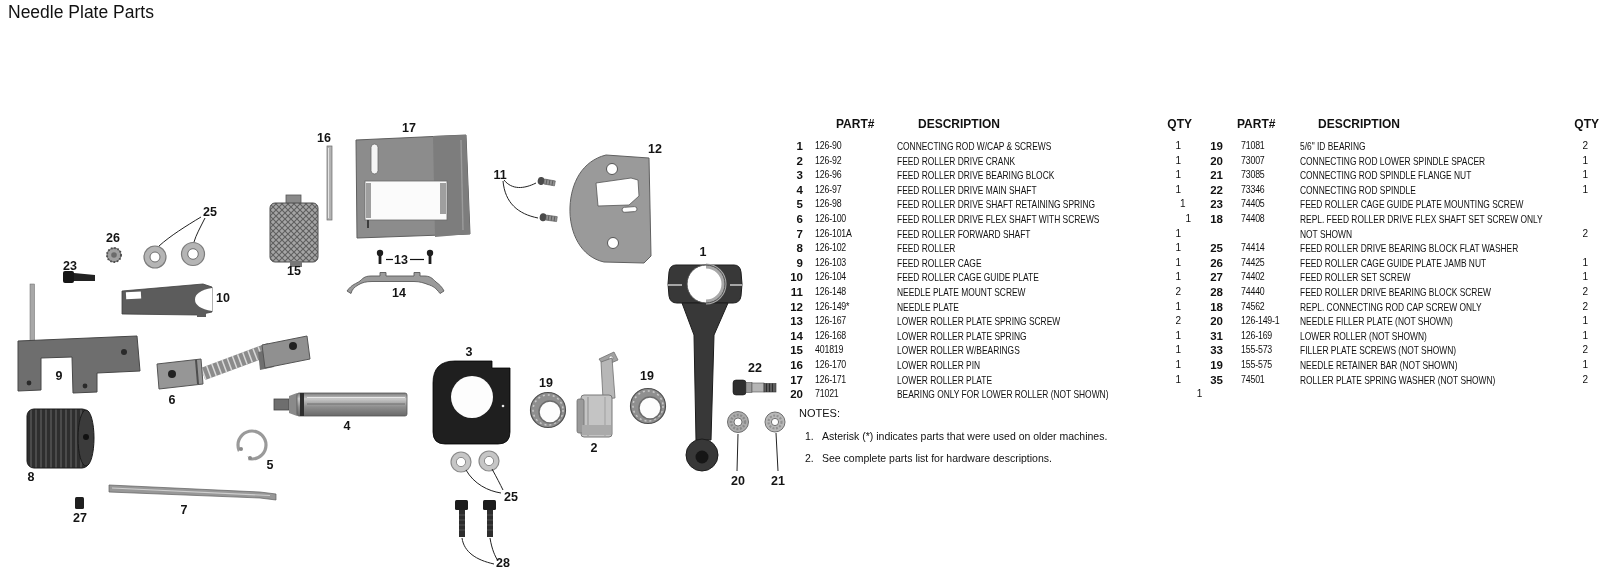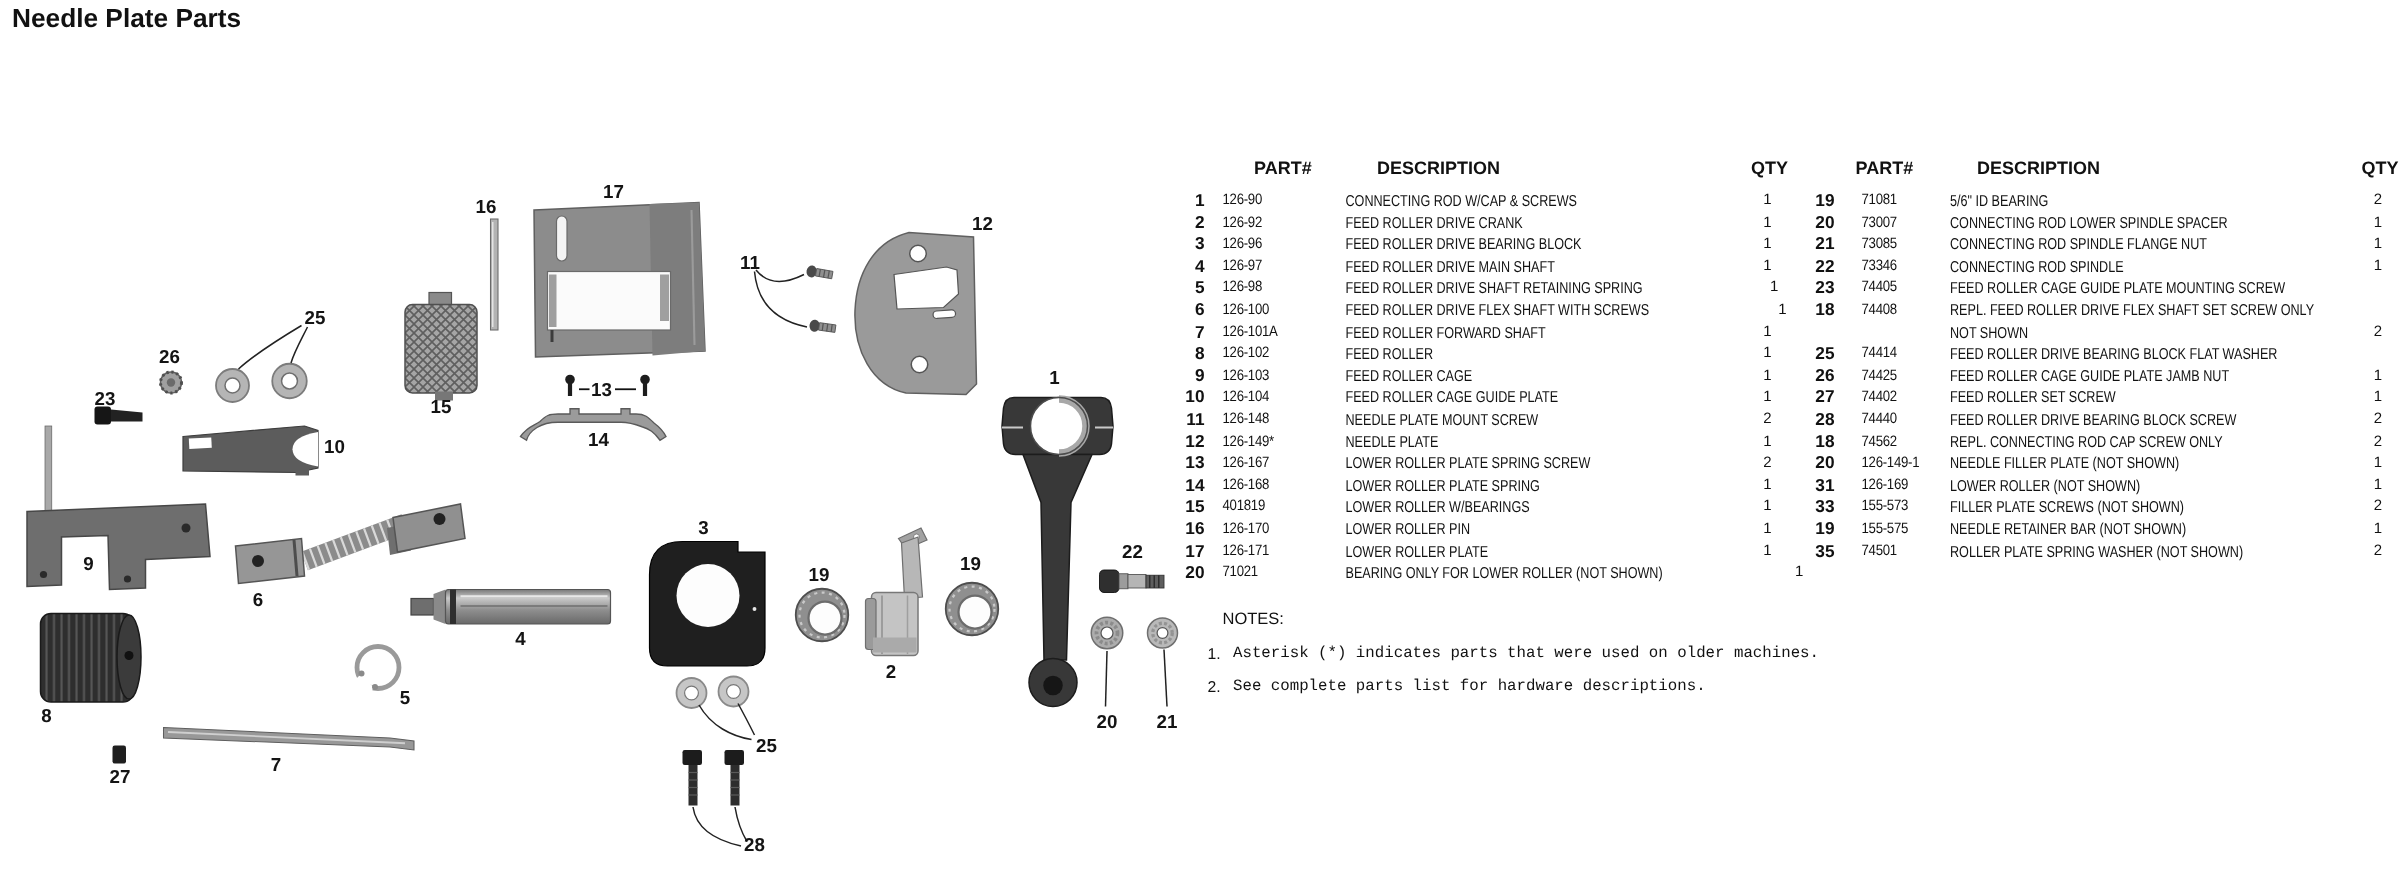--- a/index.html
+++ b/index.html
@@ -1,45 +1,45 @@
 <!DOCTYPE html>
 <html><head>
 <meta charset="utf-8">
 <style>
   html,body{margin:0;padding:0;}
   body{width:1600px;height:582px;background:#ffffff;overflow:hidden;
        font-family:"Liberation Sans", sans-serif;color:#111;position:relative;}
-  .title{position:absolute;left:8px;top:2px;font-size:17.5px;font-weight:bold;color:#111;}
+  .title{position:absolute;left:8px;top:2px;font-size:17.5px;font-weight:normal;color:#111;}
   .diagram-svg{position:absolute;left:0;top:0;}
   .callout{font-family:"Liberation Sans",sans-serif;font-size:12.5px;font-weight:bold;fill:#141414;text-anchor:middle;}
 
-  .parts-table{position:absolute;top:104px;}
+  .parts-table{position:absolute;top:116px;}
   .t-head,.t-row{display:grid;white-space:nowrap;}
   .t-head{font-weight:bold;font-size:12px;height:23px;line-height:16px;}
   .t-row{font-size:10px;line-height:14.6px;height:14.6px;}
   .tbl-left .t-head,.tbl-left .t-row{grid-template-columns:17px 12px 82px 1fr 52px;}
   .tbl-right .t-head,.tbl-right .t-row{grid-template-columns:17px 18px 59px 1fr 55px;}
   .c-num{text-align:right;font-weight:bold;font-size:11.5px;}
   .c-part{font-size:10px;letter-spacing:-0.2px;transform:scaleX(.88);transform-origin:0 50%;}
   .c-desc{font-size:10.5px;transform:scaleX(.8);transform-origin:0 50%;overflow:visible;}
   .c-qty{text-align:right;}
   .tbl-left .c-qty{padding-right:11px;}
   .tbl-right .c-qty{padding-right:12px;}
   .tbl-left .h-part{padding-left:21px;}
   .tbl-left .h-desc{padding-left:21px;}
   .tbl-left .h-qty{text-align:right;padding-right:0;}
   .tbl-right .h-part{margin-left:-4px;}
   .tbl-right .h-desc{padding-left:18px;}
   .tbl-right .h-qty{text-align:right;padding-right:1px;}
 
   .notes{position:absolute;left:799px;top:407px;width:420px;}
-  .notes-heading{font-size:11px;margin:0 0 10px 16px;}
+  .notes-heading{font-size:11px;margin:0 0 10px 0;}
   .note-item{display:flex;font-size:10.5px;margin-bottom:8px;line-height:14px;}
   .note-num{width:15px;flex:0 0 15px;padding-left:6px;box-sizing:border-box;}
-  .note-text{flex:1;padding-left:8px;font-family:Liberation Mono, monospace;}
+  .note-text{flex:1;padding-left:8px;}
 </style>
 </head>
 <body>
 
 <div class="title">Needle Plate Parts</div>
 
 <svg class="diagram-svg" width="790" height="582" viewBox="0 0 790 582" xmlns="http://www.w3.org/2000/svg">
   <defs>
     <pattern id="knurl" width="6" height="6" patternUnits="userSpaceOnUse">
       <rect width="6" height="6" fill="#a5a5a5"></rect>

